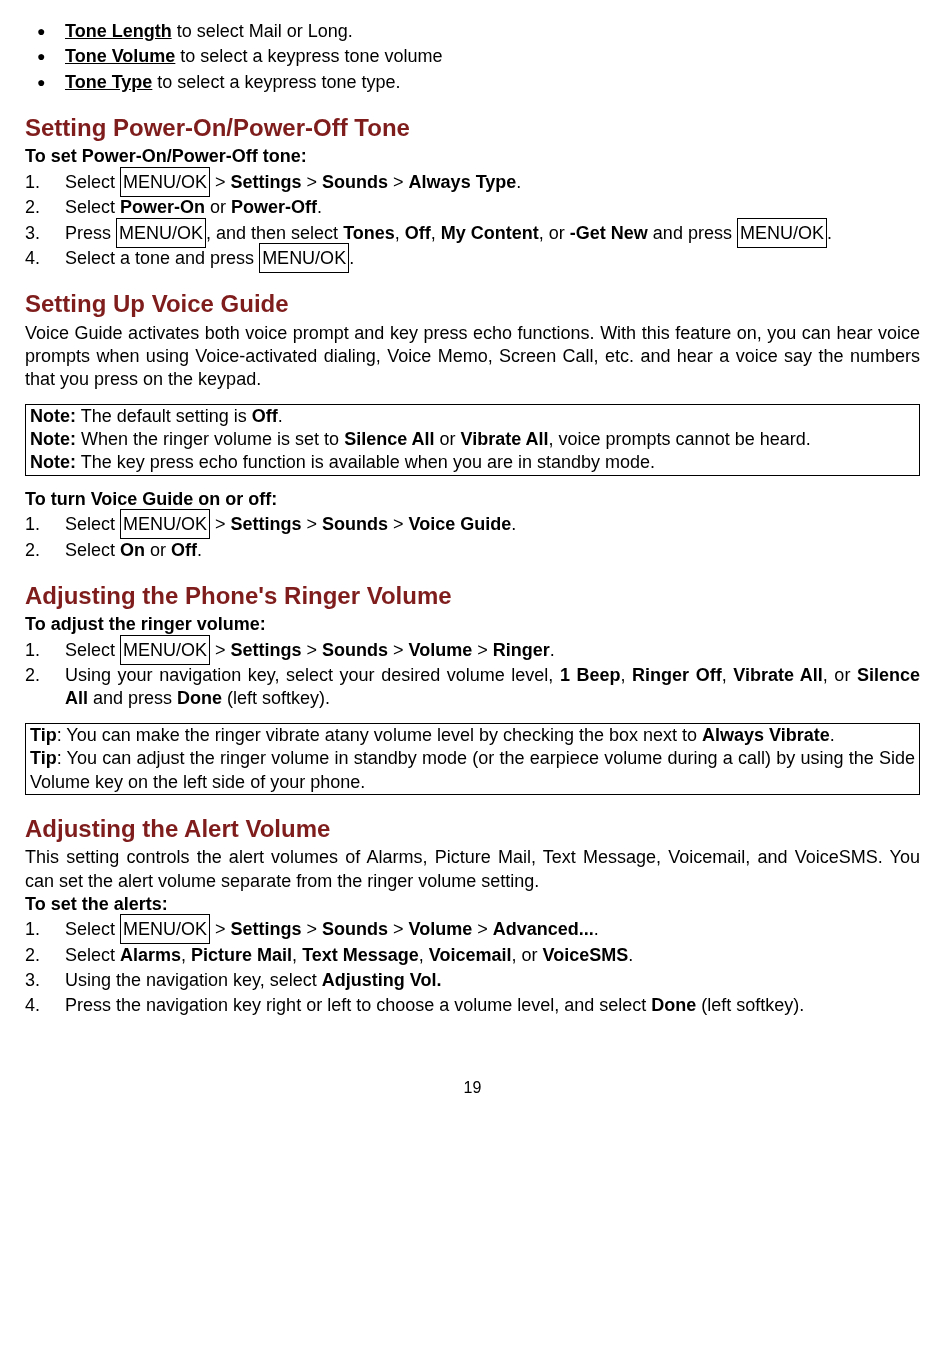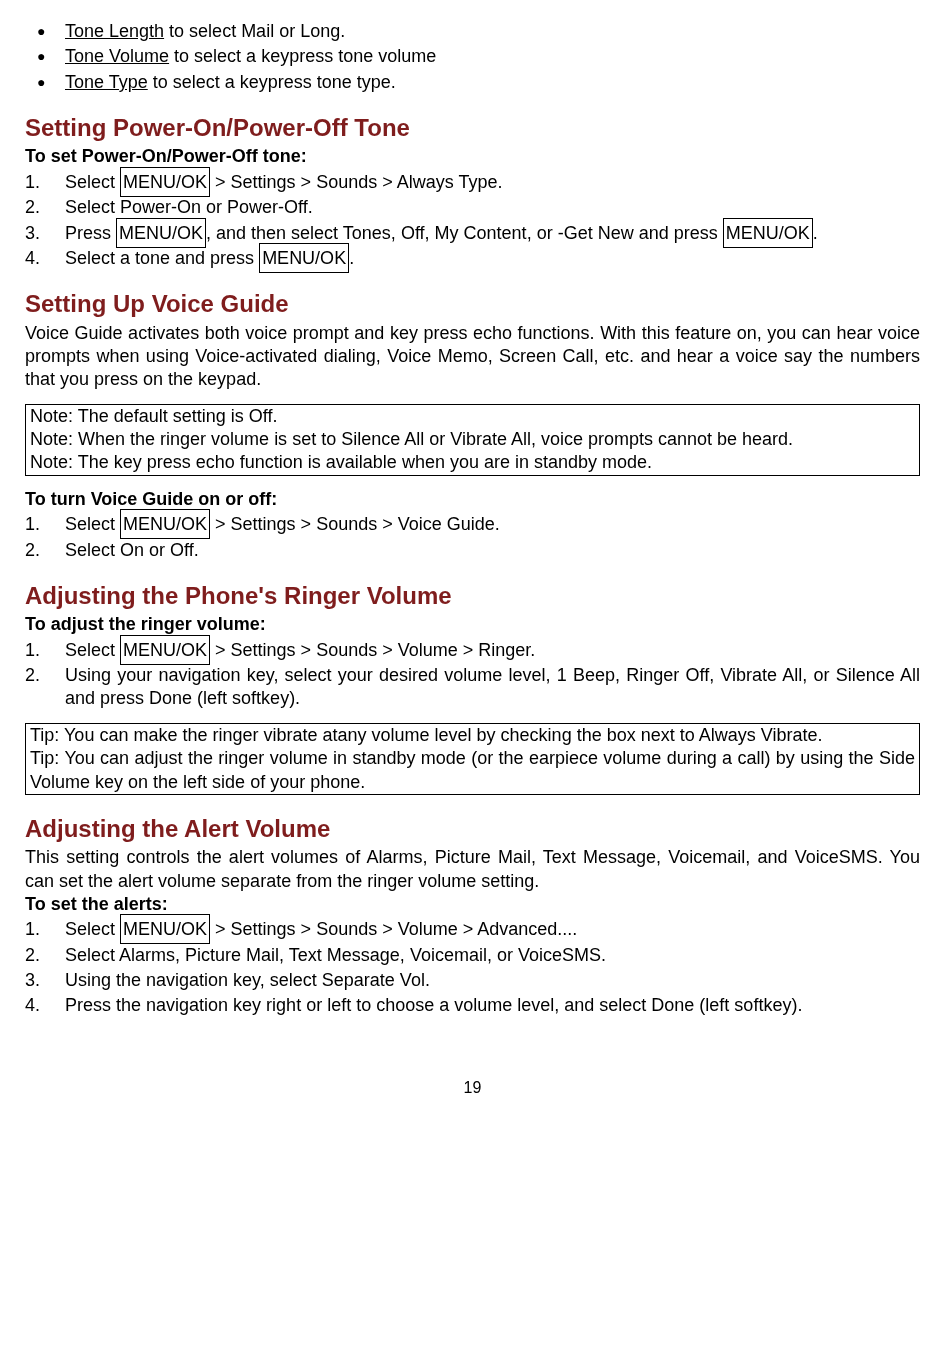--- a/index.html
+++ b/index.html
@@ -75,21 +75,21 @@
       text-align: justify;
     }
     .underline {
       text-decoration: underline;
     }
     .page-num {
       text-align: center;
       margin-top: 60px;
       font-size: 16px;
     }
-    b { font-weight: normal; }
+    b { font-weight: bold; }
   </style>
 </head>
 <body>
 
 <ul class="bullet-list">
   <li><b class="underline">Tone Length</b><span> to select Mail or Long.</span></li>
   <li><b class="underline">Tone Volume</b><span> to select a keypress tone volume</span></li>
   <li><b class="underline">Tone Type</b><span> to select a keypress tone type.</span></li>
 </ul>
 
@@ -128,17 +128,17 @@
   <p class="justify"><b>Tip</b><span>: You can make the ringer vibrate atany volume level by checking the box next to </span><b>Always Vibrate</b><span>.</span></p>
   <p class="justify"><b>Tip</b><span>: You can adjust the ringer volume in standby mode (or the earpiece volume during a call) by using the Side Volume key on the left side of your phone.</span></p>
 </div>
 
 <div class="section-header">Adjusting the Alert Volume</div>
 <div class="justify">This setting controls the alert volumes of Alarms, Picture Mail, Text Message, Voicemail, and VoiceSMS. You can set the alert volume separate from the ringer volume setting.</div>
 <div class="subheader">To set the alerts:</div>
 <ol class="numbered-list">
   <li><span>Select </span><span class="menu-btn">MENU/OK</span><span> &gt; </span><b>Settings</b><span> &gt; </span><b>Sounds</b><span> &gt; </span><b>Volume</b><span> &gt; </span><b>Advanced...</b><span>.</span></li>
   <li><span>Select </span><b>Alarms</b><span>, </span><b>Picture Mail</b><span>, </span><b>Text Message</b><span>, </span><b>Voicemail</b><span>, or </span><b>VoiceSMS</b><span>.</span></li>
-  <li><span>Using the navigation key, select </span><b>Separate Vol.</b></li>
+  <li><span>Using the navigation key, select </span><b>Adjusting Vol.</b></li>
   <li class="justify"><span>Press the navigation key right or left to choose a volume level, and select </span><b>Done</b><span> (left softkey).</span></li>
 </ol>
 
 <div class="page-num">19</div>
 
 </body></html>

